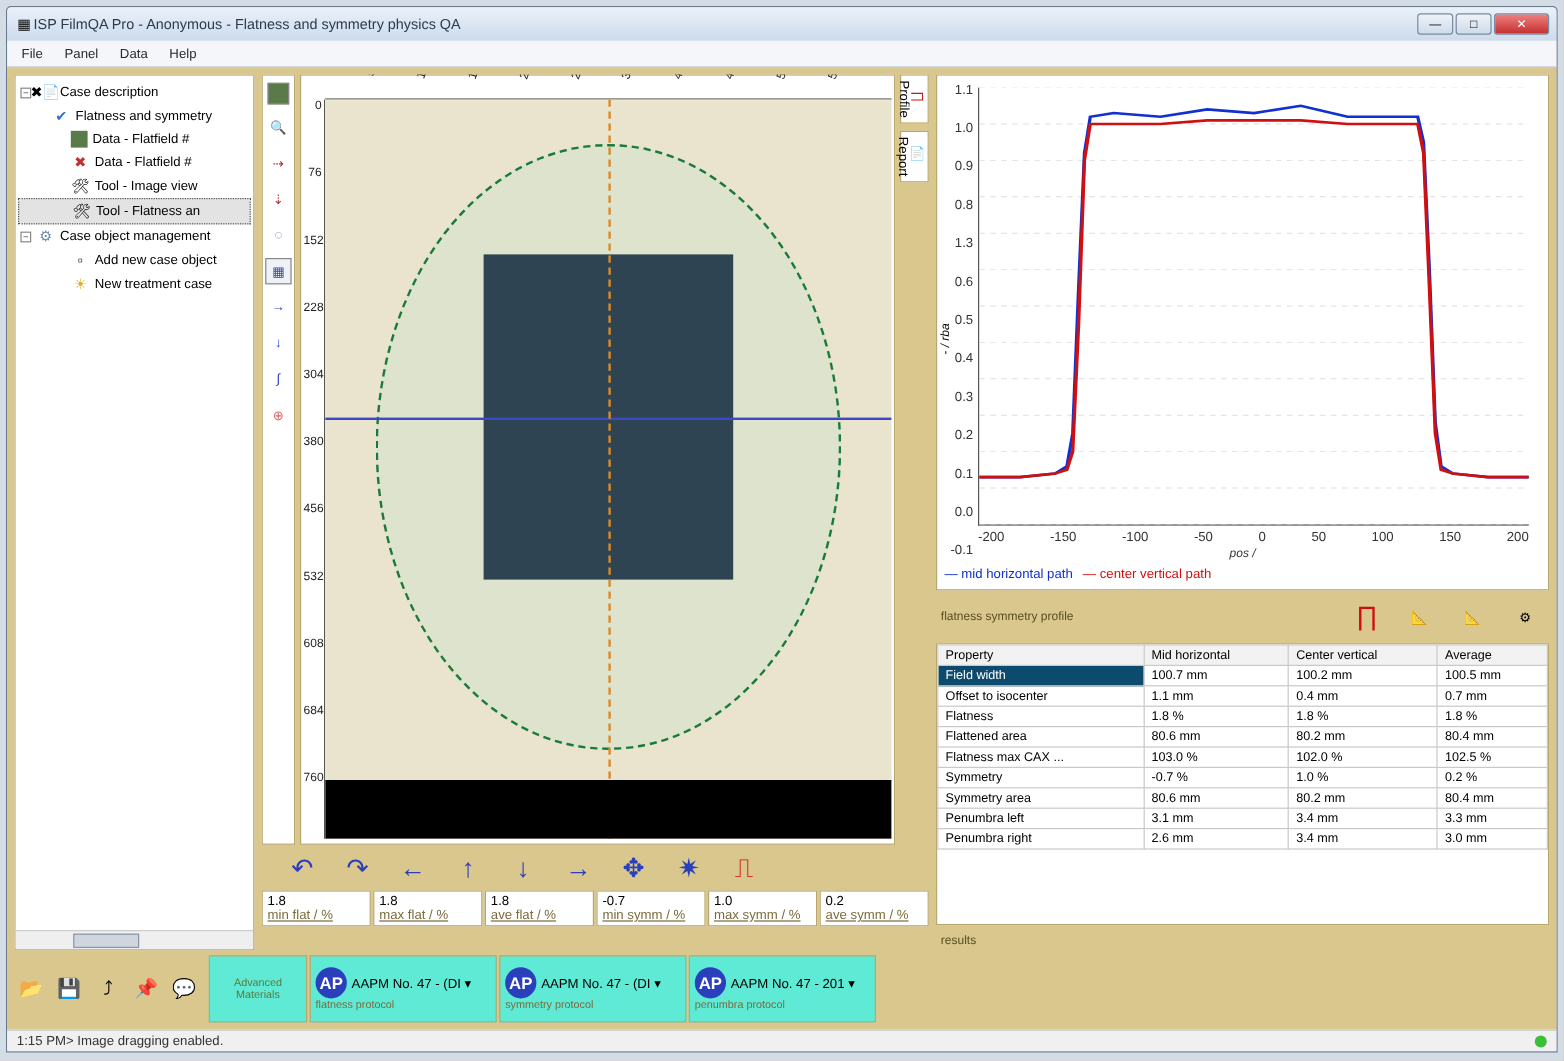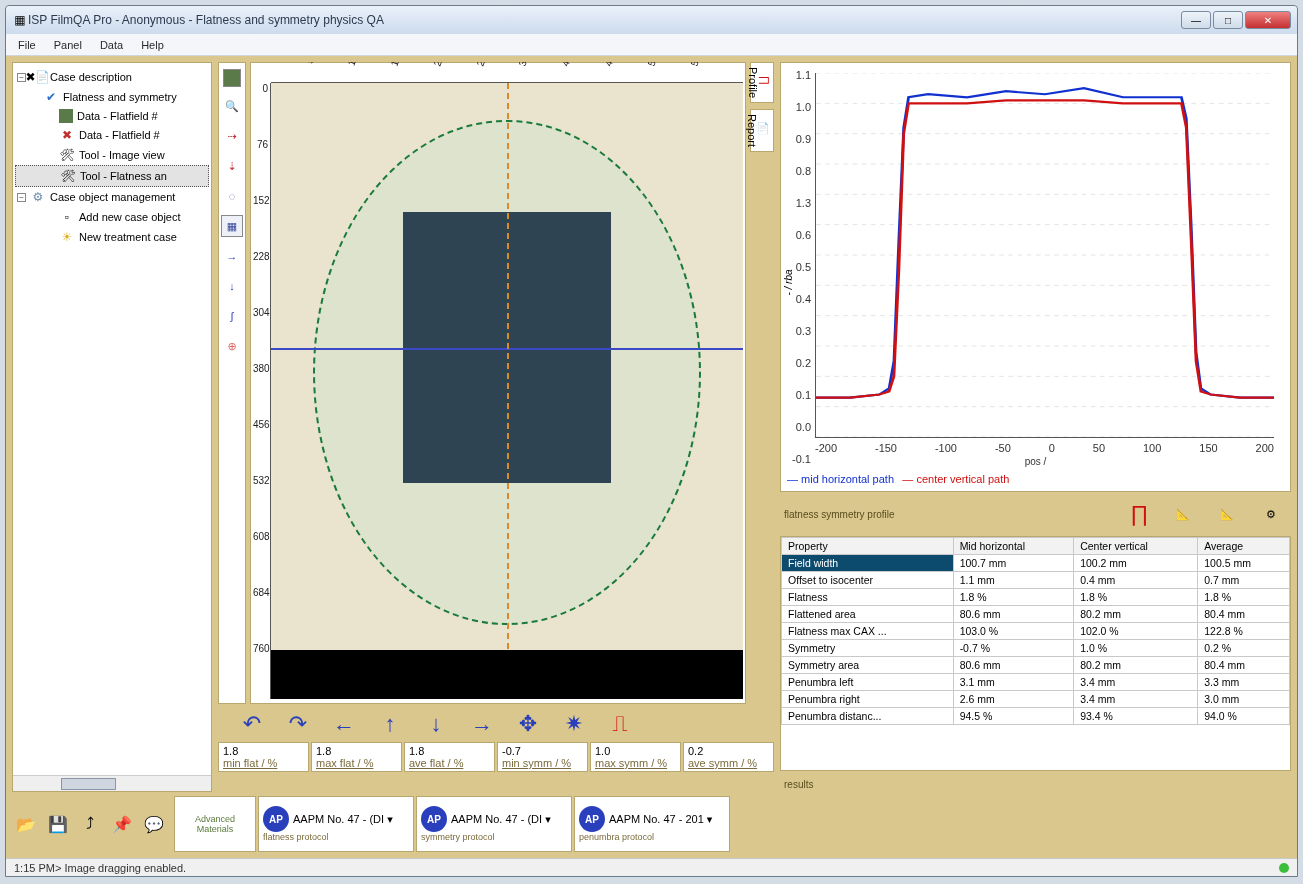--- a/index.html
+++ b/index.html
@@ -47,32 +47,32 @@
   .vtab { writing-mode: vertical-rl; background: #fff; border: 1px solid #b9a86d; padding: 4px 2px; font-size: 10px; text-align: center; }
   .vtab .vicon { display: block; margin-bottom: 4px; }
   .midbottom { flex: 0 0 84px; display: flex; flex-direction: column; gap: 2px; }
   .navrow { display: flex; gap: 14px; padding: 2px 18px; align-items: center; }
   .navbtn { width: 32px; height: 28px; color: #2a3fbc; font-size: 22px; display: flex; align-items: center; justify-content: center; }
   .statsrow { display: flex; gap: 2px; }
   .statcell { flex: 1; background: #fff; border: 1px solid #b9a86d; padding: 2px 4px; display: flex; flex-direction: column; }
   .statcell .val { color: #000; }
   .statcell .lbl { color: #7a6b3c; font-size: 11px; text-decoration: underline; }
   .protocols { display: flex; gap: 2px; }
-  .protcell { background: #ffffff; border: 1px solid #b9a86d; padding: 2px 4px; display: flex; flex-direction: column; justify-content: center; }
+  .protcell { background: #5eead4; border: 1px solid #b9a86d; padding: 2px 4px; display: flex; flex-direction: column; justify-content: center; }
   .protcell.logo { width: 82px; align-items: center; }
   .protcell.p { flex: 1; }
   .protsel { display: flex; align-items: center; gap: 4px; }
-  .aapm-icon { width: 26px; height: 26px; border-radius: 50%; background: #2a3fbc; color: #fff; display: flex; align-items: center; justify-content: center; font-size: 10px; font-weight: bold; }
+  .aapm-icon { width: 26px; height: 26px; border-radius: 50%; background: #2a3fbc; color: #fff; display: flex; align-items: center; justify-content: center; font-size: 14px; font-weight: bold; }
   .rightpanel { flex: 1; display: flex; flex-direction: column; gap: 6px; }
   .chartbox { flex: 0 0 430px; background: #fff; border: 1px solid #b9a86d; padding: 6px; display: flex; flex-direction: column; }
   .chart { flex: 1; position: relative; border-left: 1px solid #555; border-bottom: 1px solid #555; margin: 4px 10px 4px 28px; }
   .chart svg { position: absolute; inset: 0; width: 100%; height: 100%; }
   .yticks { position: absolute; left: 8px; top: 6px; bottom: 26px; width: 22px; display: flex; flex-direction: column-reverse; justify-content: space-between; font-size: 9px; color: #333; text-align: right; }
   .xticks { display: flex; justify-content: space-between; margin: 0 10px 0 28px; font-size: 9px; color: #333; }
-  .xlabel { text-align: center; font-size: 10px; color: #333; margin-top: 2px; }
+  .xlabel { text-align: center; font-size: 10px; color: #333; font-style: italic; margin-top: 2px; }
   .ylabel { position: absolute; left: -6px; top: 50%; transform: rotate(-90deg); font-size: 10px; font-style: italic; }
   .legend { font-size: 10px; margin-top: 6px; }
   .legend .lh { color: #1030d0; } .legend .lv { color: #d01010; }
   .fsrow { display: flex; align-items: center; gap: 12px; padding: 0 4px; }
   .fslabel { flex: 1; color: #5a4d1e; font-size: 10px; }
   .fsicon { width: 32px; height: 32px; display: flex; align-items: center; justify-content: center; }
   .tablewrap { flex: 1; background: #fff; border: 1px solid #b9a86d; overflow: auto; }
   table.results { width: 100%; border-collapse: collapse; }
   table.results th, table.results td { border: 1px solid #c9c9c9; padding: 2px 6px; text-align: left; font-size: 10.5px; }
   table.results th { background: #f2f2f2; font-weight: normal; }
@@ -343,21 +343,21 @@
                 <tr>
                   <td>Flattened area</td>
                   <td>80.6 mm</td>
                   <td>80.2 mm</td>
                   <td>80.4 mm</td>
                 </tr>
                 <tr>
                   <td>Flatness max CAX ...</td>
                   <td>103.0 %</td>
                   <td>102.0 %</td>
-                  <td>122.8 %</td>
+                  <td>102.5 %</td>
                 </tr>
                 <tr>
                   <td>Symmetry</td>
                   <td>-0.7 %</td>
                   <td>1.0 %</td>
                   <td>0.2 %</td>
                 </tr>
                 <tr>
                   <td>Symmetry area</td>
                   <td>80.6 mm</td>
@@ -368,26 +368,20 @@
                   <td>Penumbra left</td>
                   <td>3.1 mm</td>
                   <td>3.4 mm</td>
                   <td>3.3 mm</td>
                 </tr>
                 <tr>
                   <td>Penumbra right</td>
                   <td>2.6 mm</td>
                   <td>3.4 mm</td>
                   <td>3.0 mm</td>
-                </tr>
-                <tr>
-                  <td>Penumbra distanc...</td>
-                  <td>94.5 %</td>
-                  <td>93.4 %</td>
-                  <td>94.0 %</td>
                 </tr>
               </tbody>
           </table>
         </div>
         <div class="reslabel">results</div>
       </div>
     </div>
 
     <div style="display:flex;gap:6px;height:56px">
       <div class="leftfoot">

